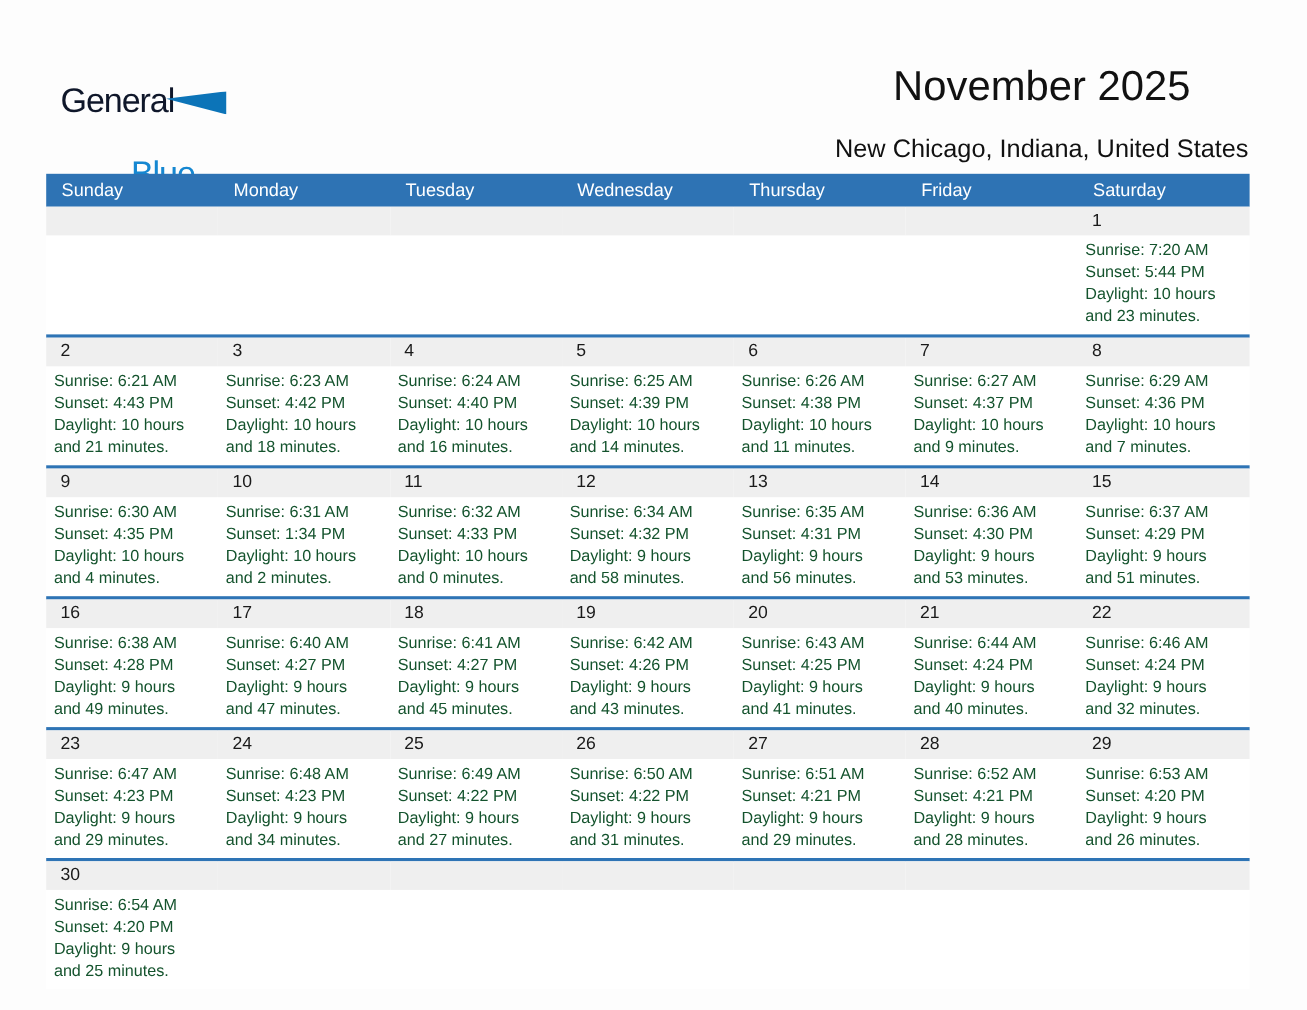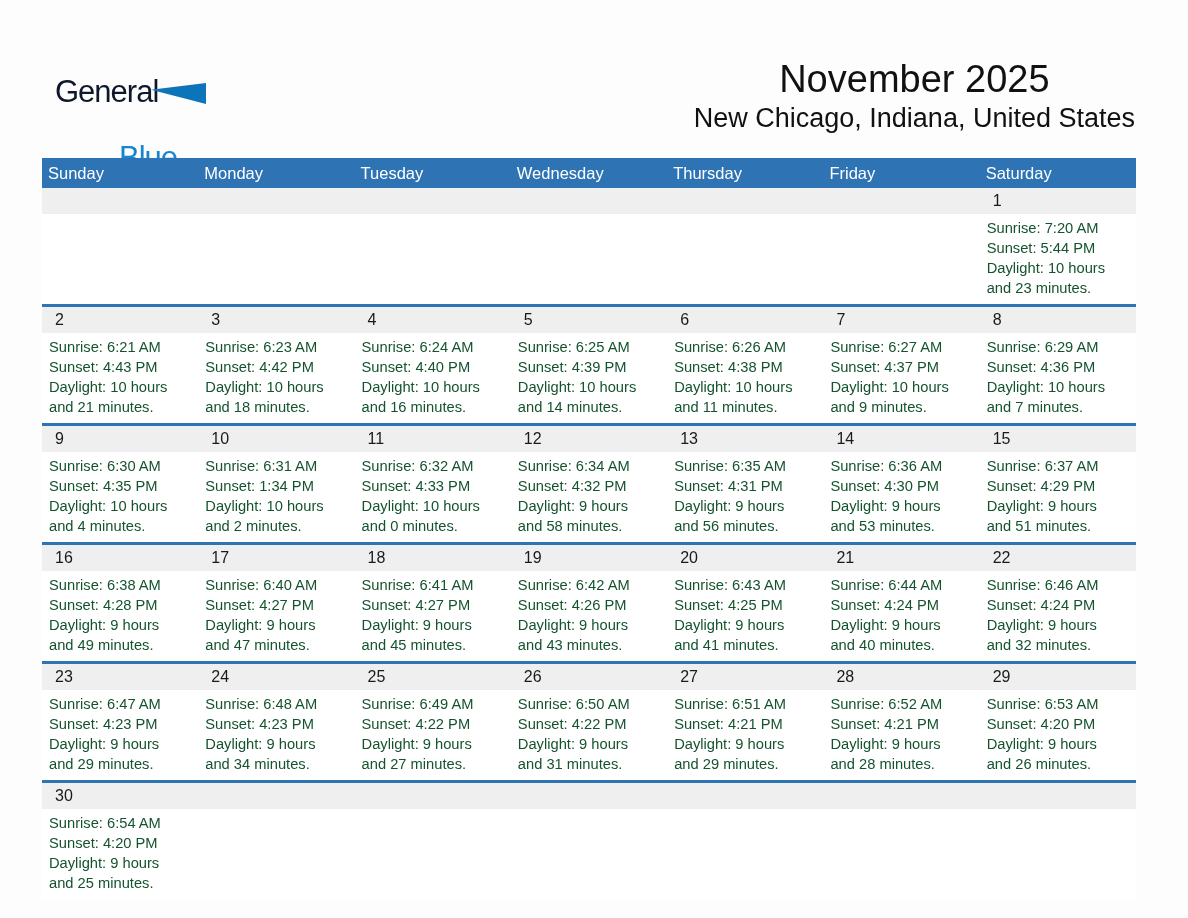--- a/index.html
+++ b/index.html
@@ -25,36 +25,36 @@
     clip-path:polygon(0 32%,100% 0,100% 100%);
   }
   .logo-blue{
     position:absolute;left:64px;top:26px;
     font-size:31px;letter-spacing:-1px;color:var(--logo-blue,#1587d1);line-height:1;margin-top:40px;
   }
   .titles{
     position:absolute;right:53px;top:58px;text-align:center;
   }
   .month-title{font-size:38px;color:#111;line-height:1.15;}
-  .location{font-size:27px;color:#111;margin-top:1px;}
+  .location{font-size:23px;color:#111;margin-top:20px;}
 
   
   .calendar{
     position:absolute;left:42px;top:158px;width:1094px;
   }
   .weekday-row{
     display:flex;
     background:var(--header-blue,#2e73b4);
     color:#fff;
     height:30px;
     align-items:center;
   }
   .weekday-cell{
     flex:1 1 0;min-width:0;
-    padding-left:6px;
+    padding-left:14px;
     font-size:16.5px;
   }
   .week{
     display:flex;
     min-height:107px;
     background:#fff;
   }
   .week + .week{
     border-top:3px solid var(--line-blue,#2e74b5);
   }

